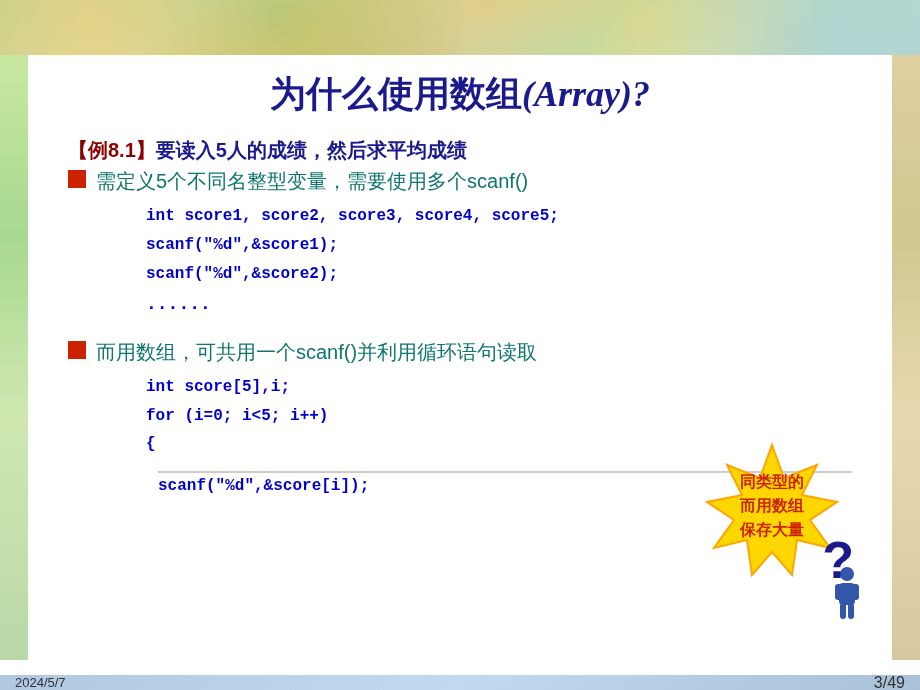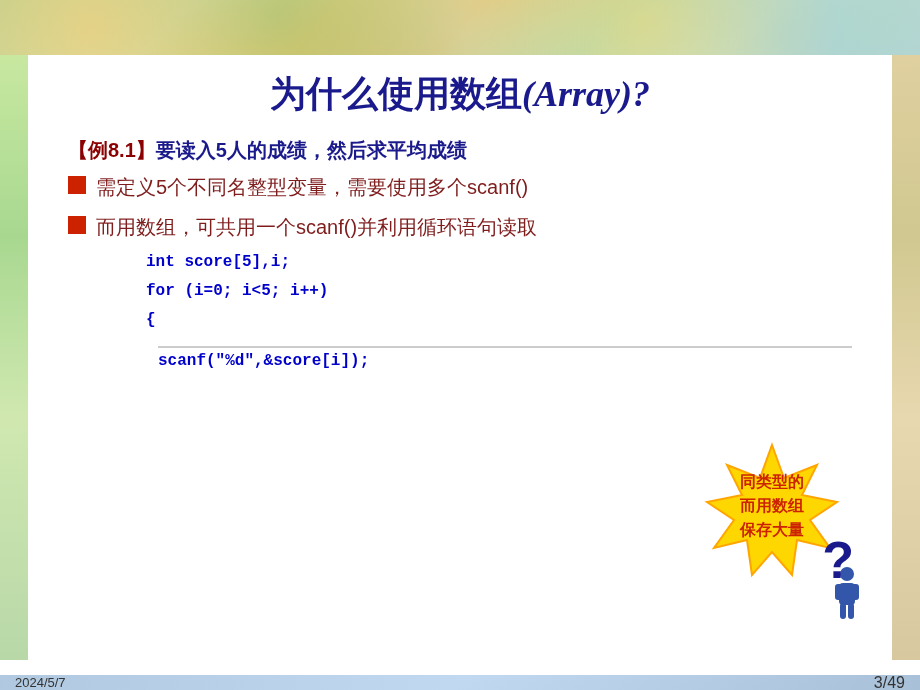--- a/index.html
+++ b/index.html
@@ -103,21 +103,21 @@
 
     .slide-title em {
       font-style: italic;
       font-family: 'Times New Roman', serif;
     }
 
     
     .example-line {
       font-size: 20px;
       color: #1a1a8c;
-      margin-bottom: 8px;
+      margin-bottom: 2px;
       font-weight: bold;
     }
 
     .example-label {
       color: #8b0000;
       font-weight: bold;
     }
 
     
     .bullet-item {
@@ -130,21 +130,21 @@
       width: 18px;
       height: 18px;
       background: #cc2200;
       margin-top: 4px;
       margin-right: 10px;
       flex-shrink: 0;
     }
 
     .bullet-text {
       font-size: 20px;
-      color: #7f1d1d;
+      color: #0f766e;
       line-height: 1.5;
       flex: 1;
     }
 
     
     .code-block {
       margin: 6px 0 6px 50px;
       font-family: 'Courier New', monospace;
       font-size: 16px;
       font-weight: bold;
@@ -234,20 +234,26 @@
   </div>
 
   <div class="example-line">
     <span class="example-label">【例8.1】</span><span>要读入5人的成绩，然后求平均成绩</span>
   </div>
 
   <div class="bullet-item">
     <div class="bullet-icon"></div>
     <div>
       <div class="bullet-text">需定义5个不同名整型变量，需要使用多个scanf()</div>
+      <div class="code-block">
+        <span class="code-line">int score1, score2, score3, score4, score5;</span>
+        <span class="code-line">scanf("%d",&amp;score1);</span>
+        <span class="code-line">scanf("%d",&amp;score2);</span>
+        <span class="code-dots">......</span>
+      </div>
     </div>
   </div>
 
   <div class="bullet-item">
     <div class="bullet-icon"></div>
     <div>
       <div class="bullet-text">而用数组，可共用一个scanf()并利用循环语句读取</div>
       <div class="code-block">
         <span class="code-line">int score[5],i;</span>
         <span class="code-line">for (i=0; i&lt;5; i++)</span>

